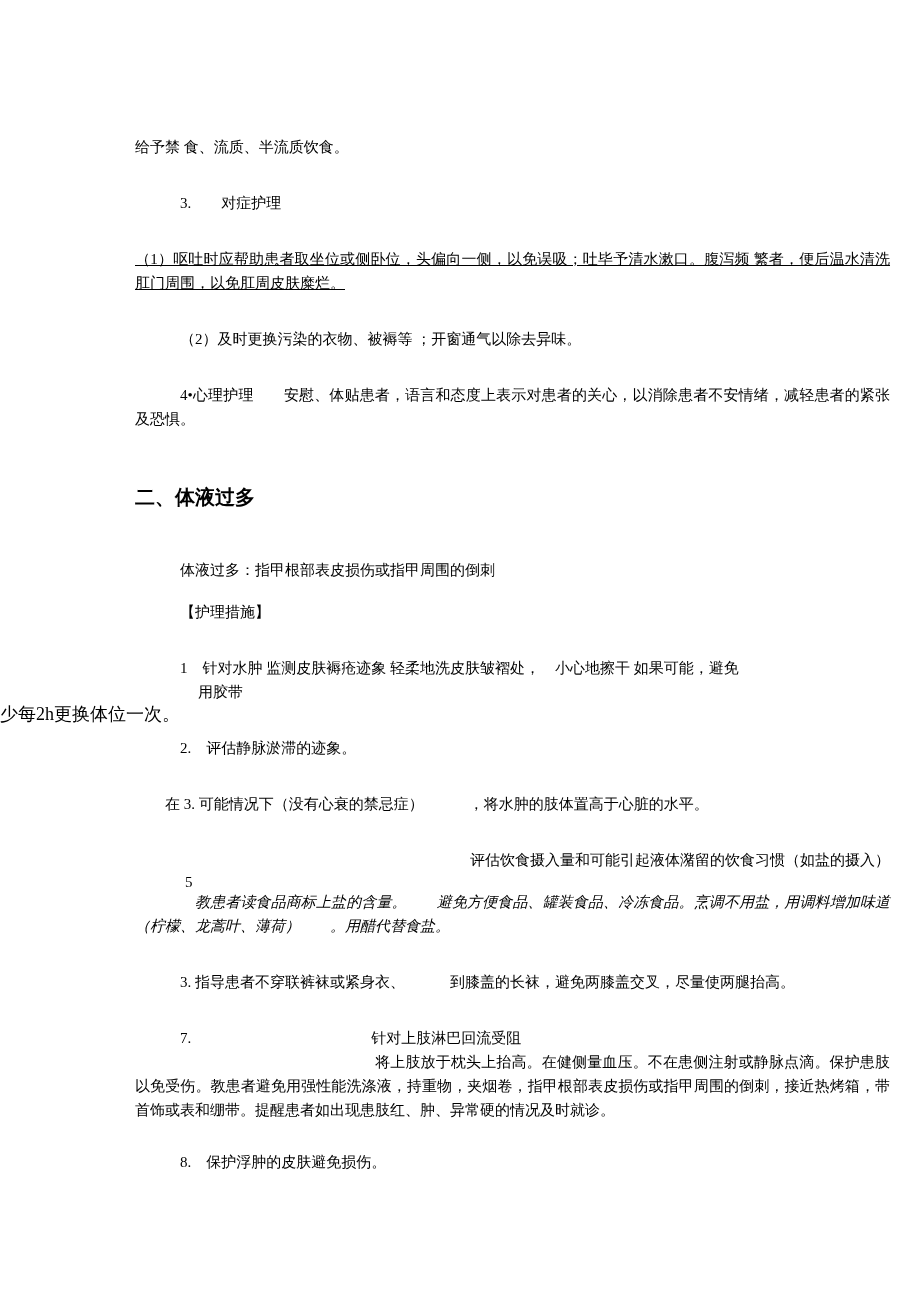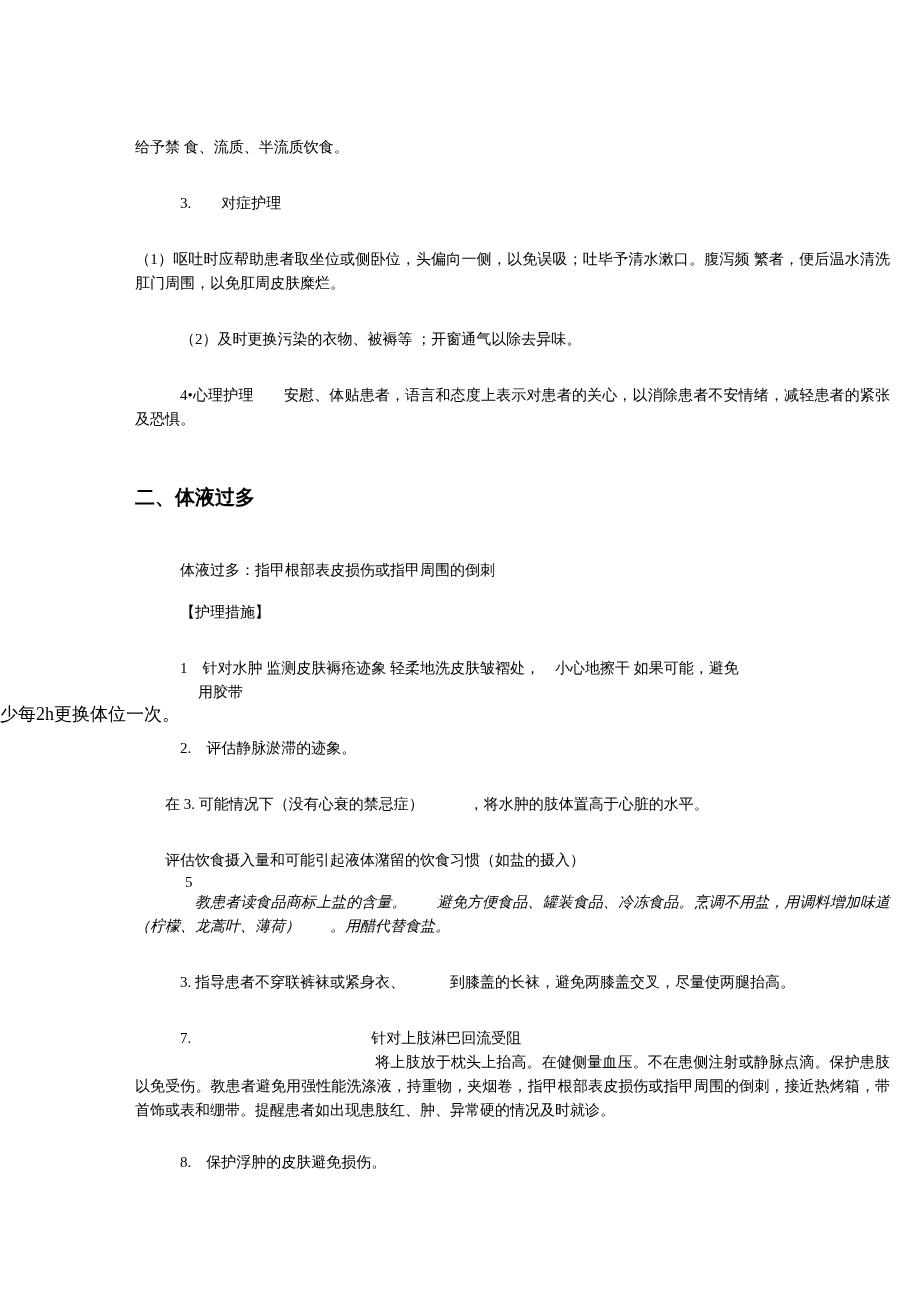--- a/index.html
+++ b/index.html
@@ -34,20 +34,21 @@
     margin-bottom: 45px;
   }
   .side-note {
     position: absolute;
     left: 0px;
     top: 700px;
     font-size: 18px;
   }
   .item4-block {
     margin-bottom: 18px;
+    text-align: right;
   }
   .tight {
     margin-bottom: 18px;
   }
   .rel {
     position: relative;
   }
   .float5 {
     position: absolute;
     left: 20px;
@@ -61,21 +62,21 @@
 <div class="side-note">少每2h更换体位一次。</div>
 
 <div class="content">
 
   <div class="para">给予禁 食、流质、半流质饮食。</div>
 
   <div class="para indent2">
     <span>3.</span>　　<span>对症护理</span>
   </div>
 
-  <div class="para indent2" style="text-indent:0;">
+  <div class="para indent2" style="text-indent:0;text-decoration:underline;">
     <span style="display:inline-block; text-indent:3em;"></span><span>（1）呕吐时应帮助患者取坐位或侧卧位，头偏向一侧，以免误吸；吐毕予清水漱口。腹泻频 繁者，便后温水清洗肛门周围，以免肛周皮肤糜烂。</span>
   </div>
 
   <div class="para indent2">（2）及时更换污染的衣物、被褥等 ；开窗通气以除去异味。</div>
 
   <div class="para">
     <span style="display:inline-block; width:3em;"></span><span>4•</span><span>心理护理</span>　　<span>安慰、体贴患者，语言和态度上表示对患者的关心，以消除患者不安情绪，减轻患者的紧张及恐惧。</span>
   </div>
 
   <div class="h2">二、体液过多</div>

